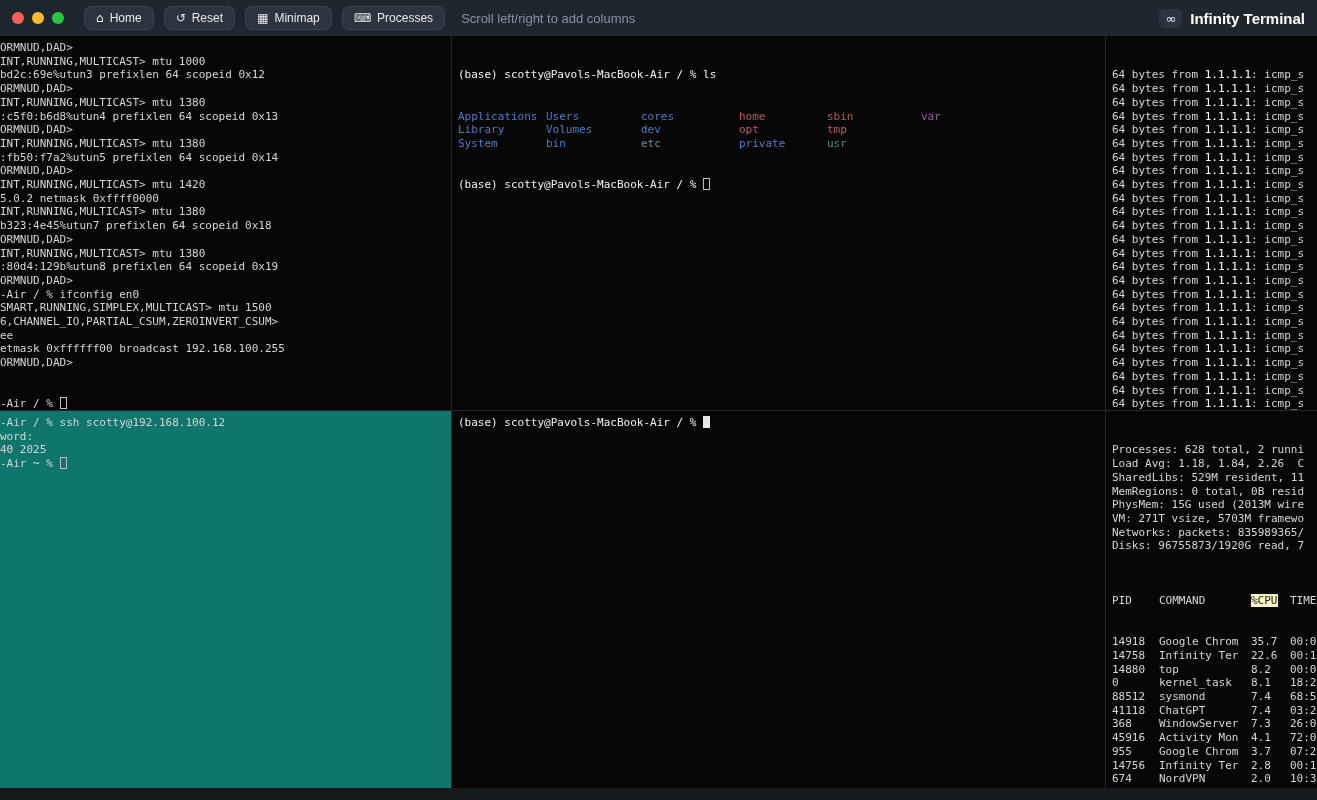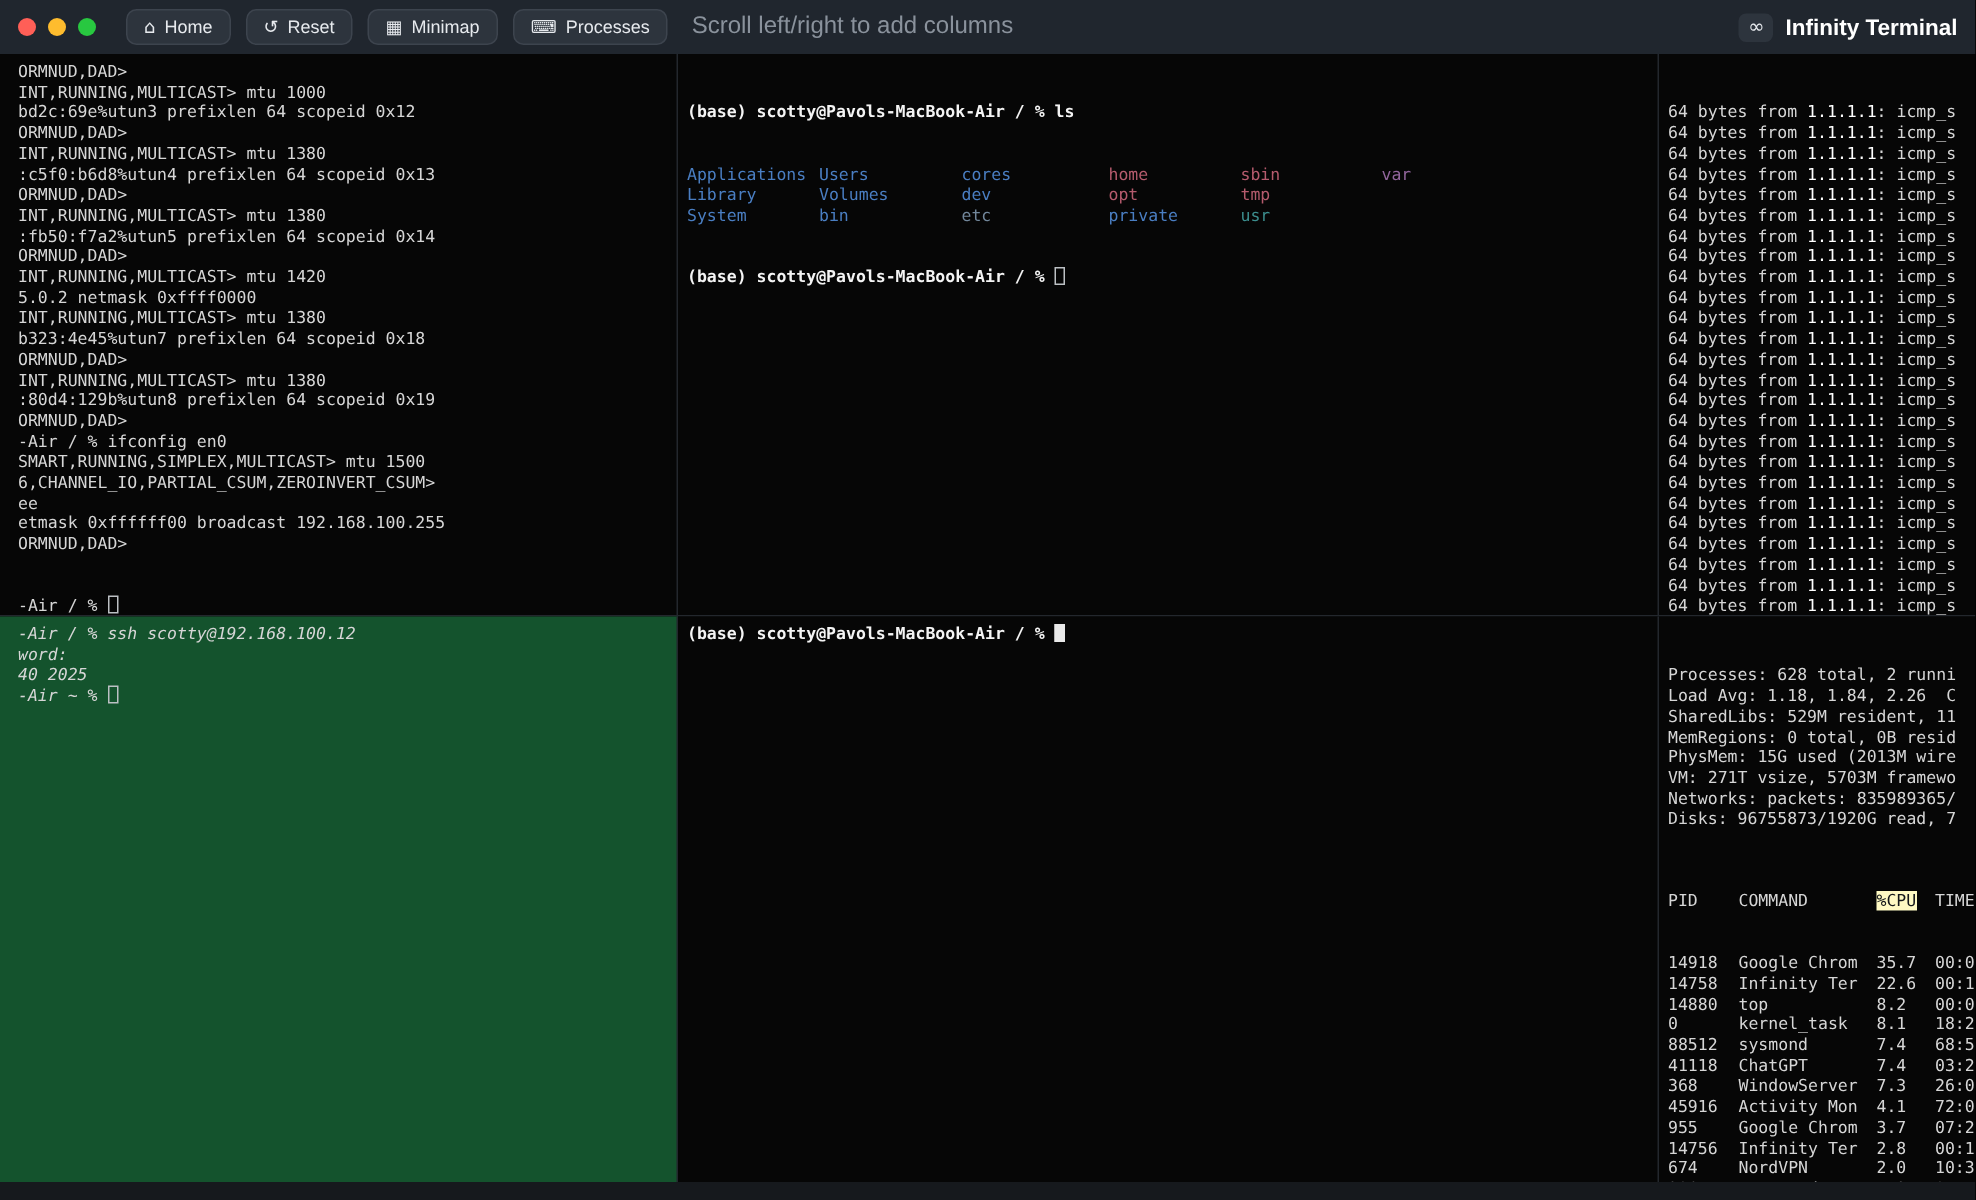--- a/index.html
+++ b/index.html
@@ -7,34 +7,34 @@
   body{font-family:"DejaVu Sans Mono",monospace}
 
   
   .toolbar{height:36px;background:#20262e;display:flex;align-items:center;padding:0 12px;gap:10px;
            font-family:"Liberation Sans",sans-serif}
   .lights{display:flex;gap:8px;margin-right:10px}
   .light{width:12px;height:12px;border-radius:50%;display:inline-block;cursor:pointer}
   .tbtn{display:inline-flex;align-items:center;gap:6px;background:#2d343d;border:1px solid #3d444e;
         border-radius:7px;color:#e7eaee;font-size:12px;font-family:inherit;padding:5px 11px;cursor:pointer;line-height:1}
   .ticon{font-family:"DejaVu Sans",sans-serif;font-size:12px}
-  .hint{color:#8a929c;font-size:16px;margin-left:6px}
+  .hint{color:#8a929c;font-size:13px;margin-left:6px}
   .brand{margin-left:auto;display:flex;align-items:center;gap:8px;color:#fff;font-weight:700;font-size:15px}
   .bicon{background:#2d343d;border-radius:5px;color:#e7eaee;font-size:13px;font-weight:400;padding:2px 6px;
          font-family:"DejaVu Sans",sans-serif}
 
   
   .grid{display:grid;grid-template-columns:452px 654px 211px;grid-template-rows:375px 377px}
   .pane{background:#060606;color:#d6d6d6;font-size:11px;line-height:13.7px;white-space:pre;overflow:hidden;
         padding:5px 0 0 6px;border-right:1px solid #23272d;border-bottom:1px solid #23272d;cursor:text}
-  .pane.c1{padding-left:12px}
+  .pane.c1{padding-left:0}
   .pane.c3{border-right:none}
   .pane.r2{border-bottom:none}
 
-  .bold{color:#f4f4f4;font-weight:700}
+  .bold{color:#f4f4f4;font-weight:400}
   .cur{display:inline-block;width:7px;height:12px;border:1px solid #bcc0c4;vertical-align:-2px}
   .cur.filled{background:#e9e9e9;border-color:#e9e9e9}
   .ip{color:#ffffff;font-weight:400}
 
   
   .ls-cell{display:inline-block}
   .ls-cell:nth-child(1){width:88px}
   .ls-cell:nth-child(2){width:95px}
   .ls-cell:nth-child(3){width:98px}
   .ls-cell:nth-child(4){width:88px}
@@ -117,21 +117,21 @@
       <div class="bold" data-name="ls-command-line">(base) scotty@Pavols-MacBook-Air / % ls</div>
       <div data-name="ls-listing"><div data-name="ls-row"><span class="ls-cell" data-name="ls-entry" style="color: rgb(74, 126, 194);">Applications</span><span class="ls-cell" data-name="ls-entry" style="color: rgb(74, 126, 194);">Users</span><span class="ls-cell" data-name="ls-entry" style="color: rgb(74, 126, 194);">cores</span><span class="ls-cell" data-name="ls-entry" style="color: rgb(181, 91, 109);">home</span><span class="ls-cell" data-name="ls-entry" style="color: rgb(181, 91, 109);">sbin</span><span class="ls-cell" data-name="ls-entry" style="color: rgb(145, 101, 156);">var</span></div><div data-name="ls-row"><span class="ls-cell" data-name="ls-entry" style="color: rgb(74, 126, 194);">Library</span><span class="ls-cell" data-name="ls-entry" style="color: rgb(74, 126, 194);">Volumes</span><span class="ls-cell" data-name="ls-entry" style="color: rgb(74, 126, 194);">dev</span><span class="ls-cell" data-name="ls-entry" style="color: rgb(181, 91, 109);">opt</span><span class="ls-cell" data-name="ls-entry" style="color: rgb(181, 91, 109);">tmp</span></div><div data-name="ls-row"><span class="ls-cell" data-name="ls-entry" style="color: rgb(74, 126, 194);">System</span><span class="ls-cell" data-name="ls-entry" style="color: rgb(74, 126, 194);">bin</span><span class="ls-cell" data-name="ls-entry" style="color: rgb(114, 135, 155);">etc</span><span class="ls-cell" data-name="ls-entry" style="color: rgb(74, 126, 194);">private</span><span class="ls-cell" data-name="ls-entry" style="color: rgb(60, 142, 142);">usr</span></div></div>
       <div data-name="ls-prompt-line"><span class="bold" data-name="shell-prompt">(base) scotty@Pavols-MacBook-Air / % </span><span class="cur" data-name="cursor"></span></div>
     </div>
 
     <div class="pane c3" data-name="pane-ping">
       <div data-name="ping-output"><div data-name="ping-line"><span>64 bytes from </span><span class="ip" data-name="ping-ip">1.1.1.1</span><span>: icmp_s</span></div><div data-name="ping-line"><span>64 bytes from </span><span class="ip" data-name="ping-ip">1.1.1.1</span><span>: icmp_s</span></div><div data-name="ping-line"><span>64 bytes from </span><span class="ip" data-name="ping-ip">1.1.1.1</span><span>: icmp_s</span></div><div data-name="ping-line"><span>64 bytes from </span><span class="ip" data-name="ping-ip">1.1.1.1</span><span>: icmp_s</span></div><div data-name="ping-line"><span>64 bytes from </span><span class="ip" data-name="ping-ip">1.1.1.1</span><span>: icmp_s</span></div><div data-name="ping-line"><span>64 bytes from </span><span class="ip" data-name="ping-ip">1.1.1.1</span><span>: icmp_s</span></div><div data-name="ping-line"><span>64 bytes from </span><span class="ip" data-name="ping-ip">1.1.1.1</span><span>: icmp_s</span></div><div data-name="ping-line"><span>64 bytes from </span><span class="ip" data-name="ping-ip">1.1.1.1</span><span>: icmp_s</span></div><div data-name="ping-line"><span>64 bytes from </span><span class="ip" data-name="ping-ip">1.1.1.1</span><span>: icmp_s</span></div><div data-name="ping-line"><span>64 bytes from </span><span class="ip" data-name="ping-ip">1.1.1.1</span><span>: icmp_s</span></div><div data-name="ping-line"><span>64 bytes from </span><span class="ip" data-name="ping-ip">1.1.1.1</span><span>: icmp_s</span></div><div data-name="ping-line"><span>64 bytes from </span><span class="ip" data-name="ping-ip">1.1.1.1</span><span>: icmp_s</span></div><div data-name="ping-line"><span>64 bytes from </span><span class="ip" data-name="ping-ip">1.1.1.1</span><span>: icmp_s</span></div><div data-name="ping-line"><span>64 bytes from </span><span class="ip" data-name="ping-ip">1.1.1.1</span><span>: icmp_s</span></div><div data-name="ping-line"><span>64 bytes from </span><span class="ip" data-name="ping-ip">1.1.1.1</span><span>: icmp_s</span></div><div data-name="ping-line"><span>64 bytes from </span><span class="ip" data-name="ping-ip">1.1.1.1</span><span>: icmp_s</span></div><div data-name="ping-line"><span>64 bytes from </span><span class="ip" data-name="ping-ip">1.1.1.1</span><span>: icmp_s</span></div><div data-name="ping-line"><span>64 bytes from </span><span class="ip" data-name="ping-ip">1.1.1.1</span><span>: icmp_s</span></div><div data-name="ping-line"><span>64 bytes from </span><span class="ip" data-name="ping-ip">1.1.1.1</span><span>: icmp_s</span></div><div data-name="ping-line"><span>64 bytes from </span><span class="ip" data-name="ping-ip">1.1.1.1</span><span>: icmp_s</span></div><div data-name="ping-line"><span>64 bytes from </span><span class="ip" data-name="ping-ip">1.1.1.1</span><span>: icmp_s</span></div><div data-name="ping-line"><span>64 bytes from </span><span class="ip" data-name="ping-ip">1.1.1.1</span><span>: icmp_s</span></div><div data-name="ping-line"><span>64 bytes from </span><span class="ip" data-name="ping-ip">1.1.1.1</span><span>: icmp_s</span></div><div data-name="ping-line"><span>64 bytes from </span><span class="ip" data-name="ping-ip">1.1.1.1</span><span>: icmp_s</span></div><div data-name="ping-line"><span>64 bytes from </span><span class="ip" data-name="ping-ip">1.1.1.1</span><span>: icmp_s</span></div><div data-name="ping-line"><span>64 bytes from </span><span class="ip" data-name="ping-ip">1.1.1.1</span><span>: icmp_s</span></div></div>
       
     </div>
 
-    <div class="pane c1 r2" data-name="pane-ssh" style="background: #14532d; font-style: italic;"><span data-name="ssh-output">-Air / % ssh scotty@192.168.100.12
+    <div class="pane c1 r2" data-name="pane-ssh" style="background: #0f766e;"><span data-name="ssh-output">-Air / % ssh scotty@192.168.100.12
 word:
 40 2025
 -Air ~ % </span><span class="cur" data-name="cursor"></span></div>
 
     <div class="pane r2" data-name="pane-shell"><span class="bold" data-name="shell-prompt">(base) scotty@Pavols-MacBook-Air / % </span><span class="cur filled" data-name="block-cursor"></span></div>
 
     <div class="pane c3 r2" data-name="pane-top">
       <div data-name="top-summary">Processes: 628 total, 2 runni
 Load Avg: 1.18, 1.84, 2.26  C
 SharedLibs: 529M resident, 11

